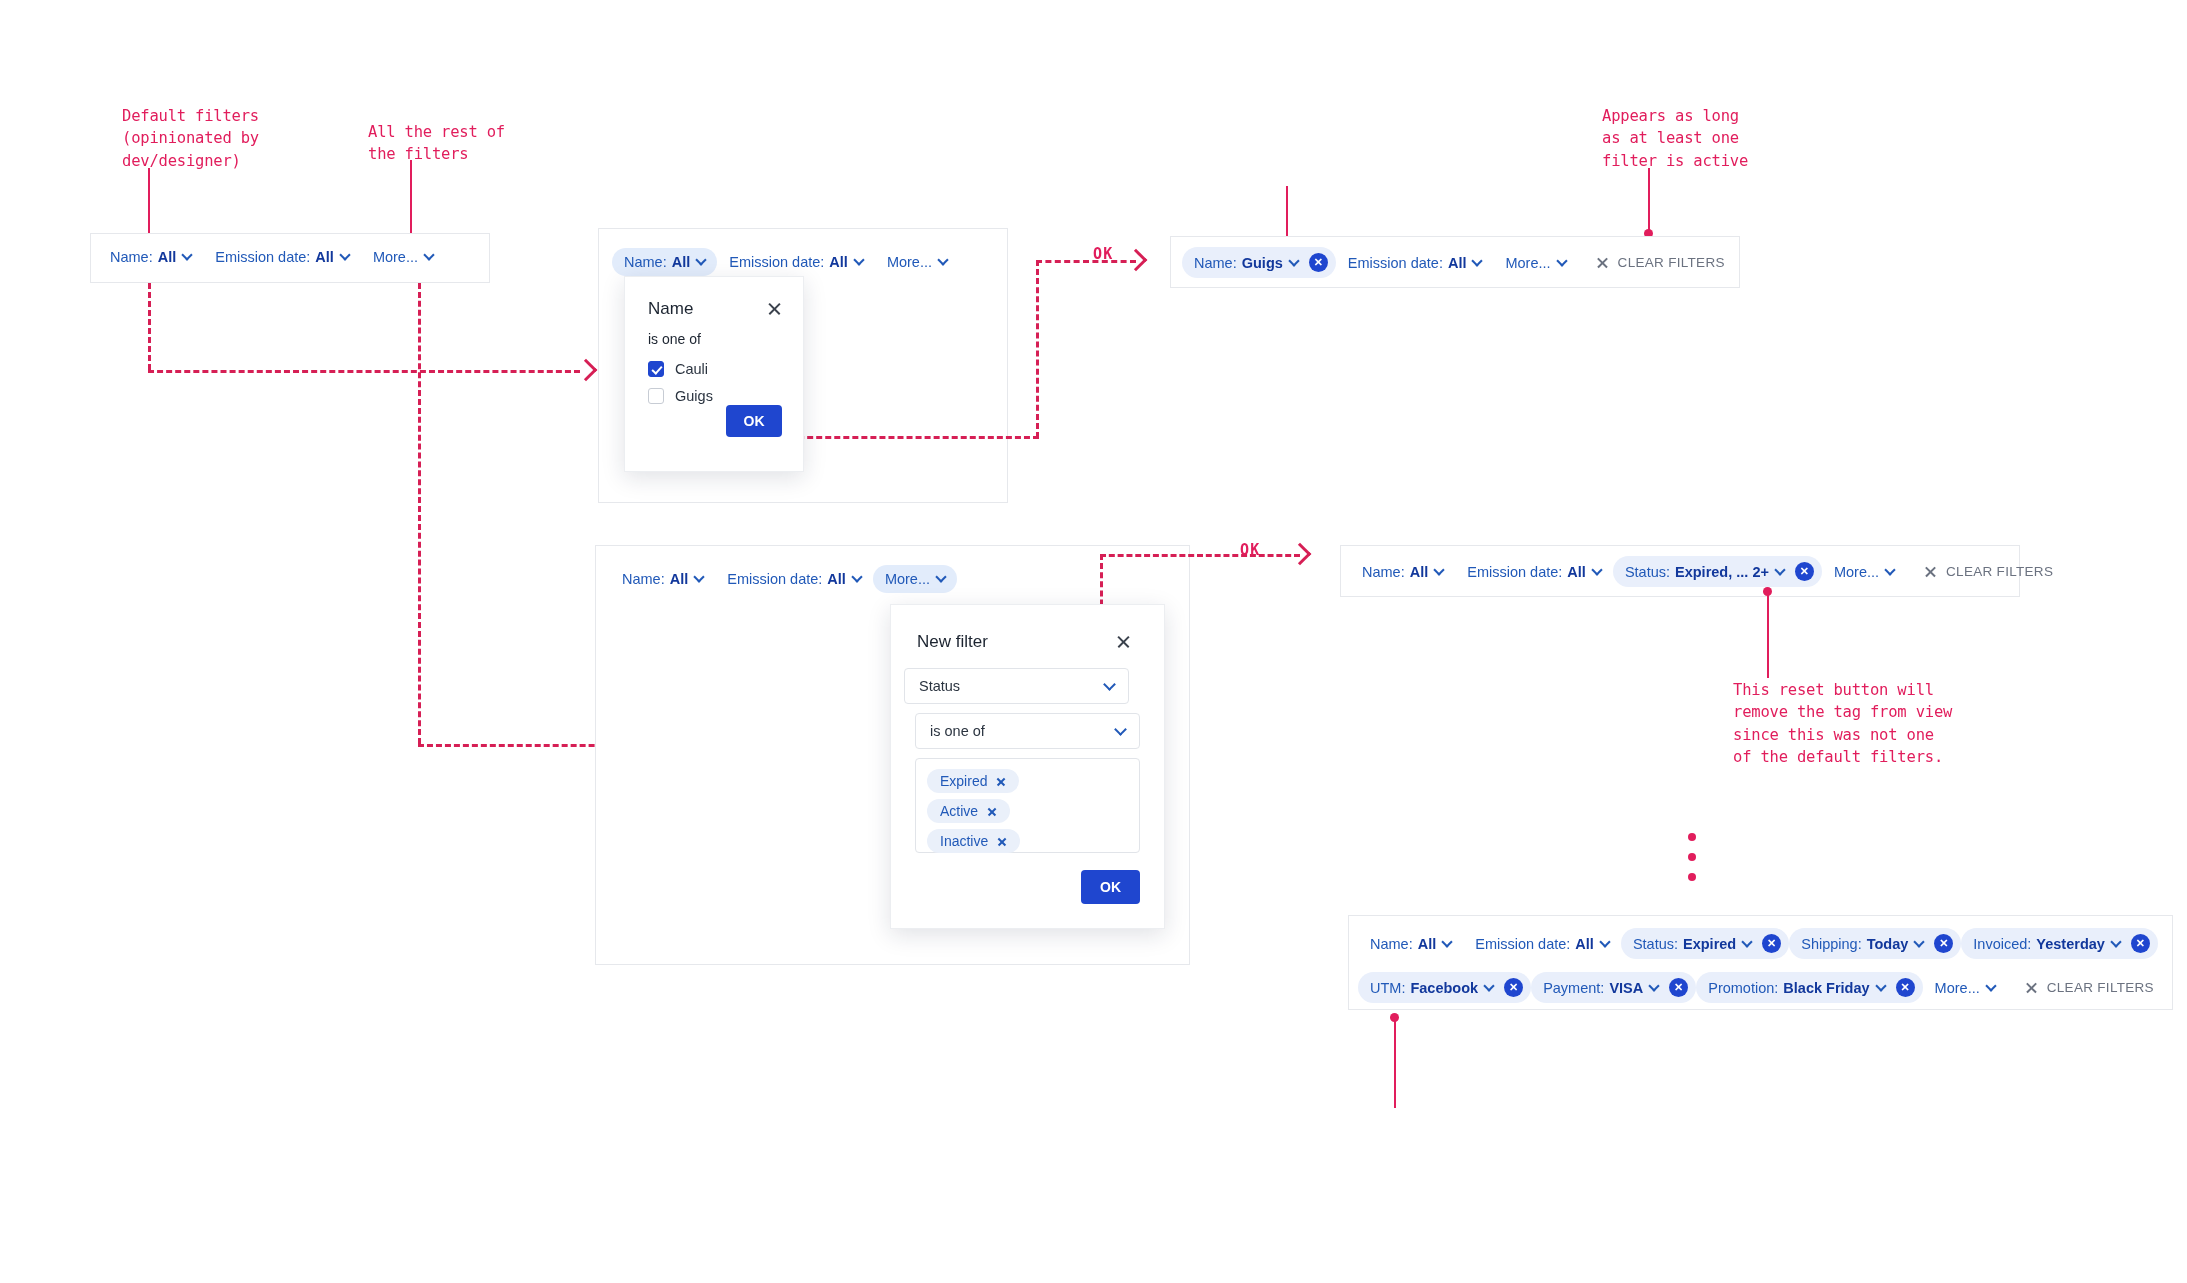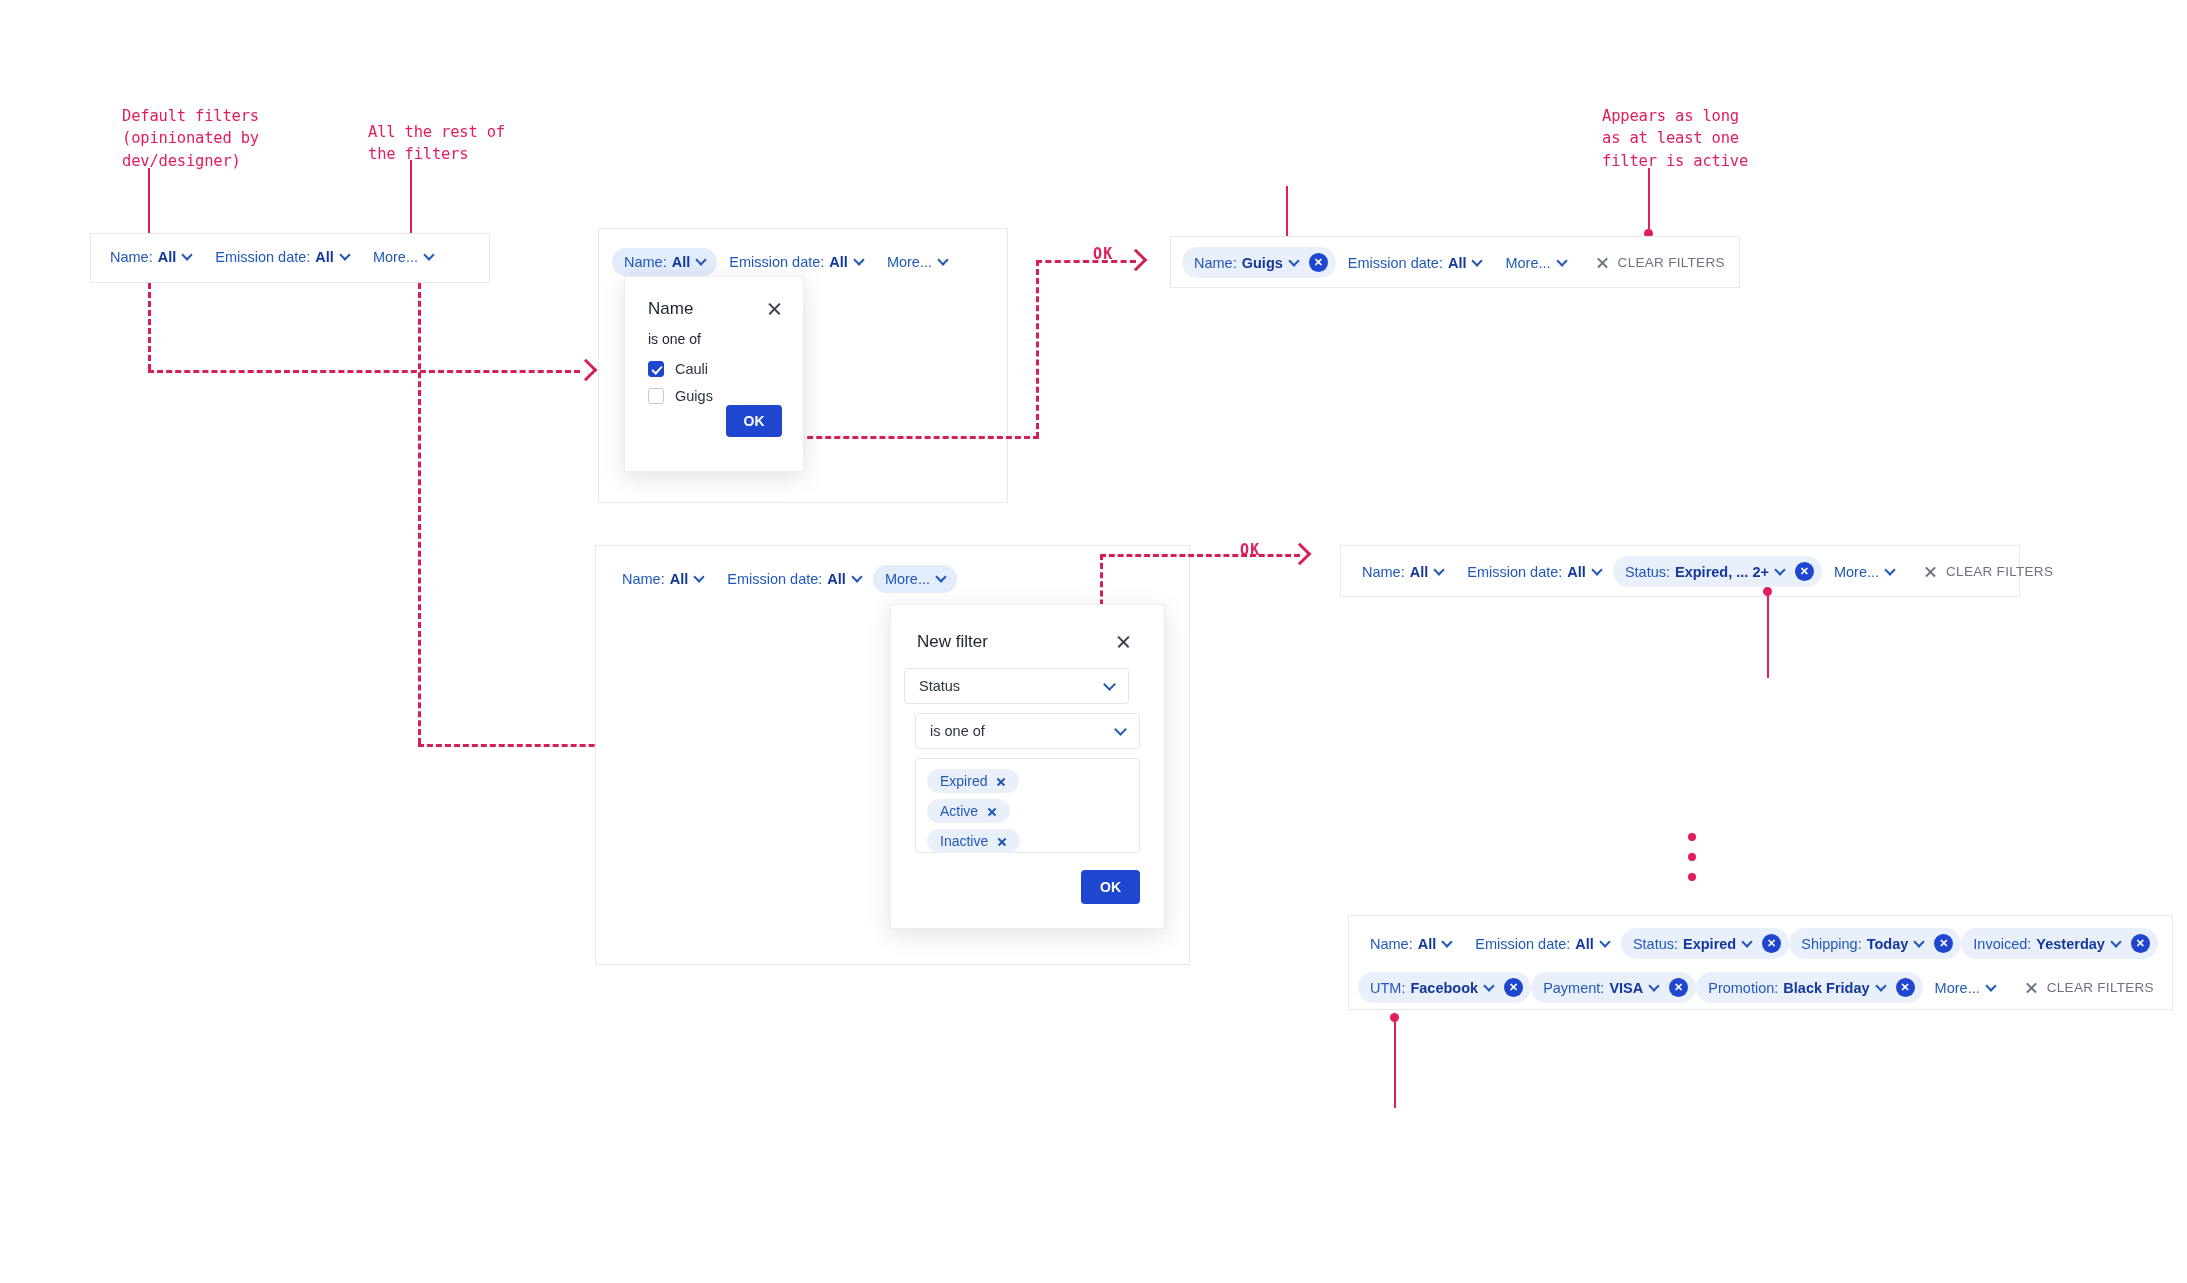--- a/index.html
+++ b/index.html
@@ -410,20 +410,24 @@
         <span class="chev"></span>
       </div>
       <div class="clear">
         <span class="xg"></span>
         <span>CLEAR FILTERS</span>
       </div>
     </div>
 
   <div class="dot" style="left:1763px; top:587px;"></div>
   <div class="vline" style="left:1767px; top:592px; height:86px;"></div>
+  <div class="anno" style="left:1733px; top:679px;">This reset button will
+remove the tag from view
+since this was not one
+of the default filters.</div>
 
   <div class="ellipsis-dots" style="left:1688px; top:833px;">
     <i></i>
       <i></i>
       <i></i>
   </div>
 
   <div class="frame" style="left:1348px; top:915px; width:825px; height:95px;"></div>
   <div class="bar" id="bar-many-row1" style="left:1358px; top:928px;">
       <div class="filt">

